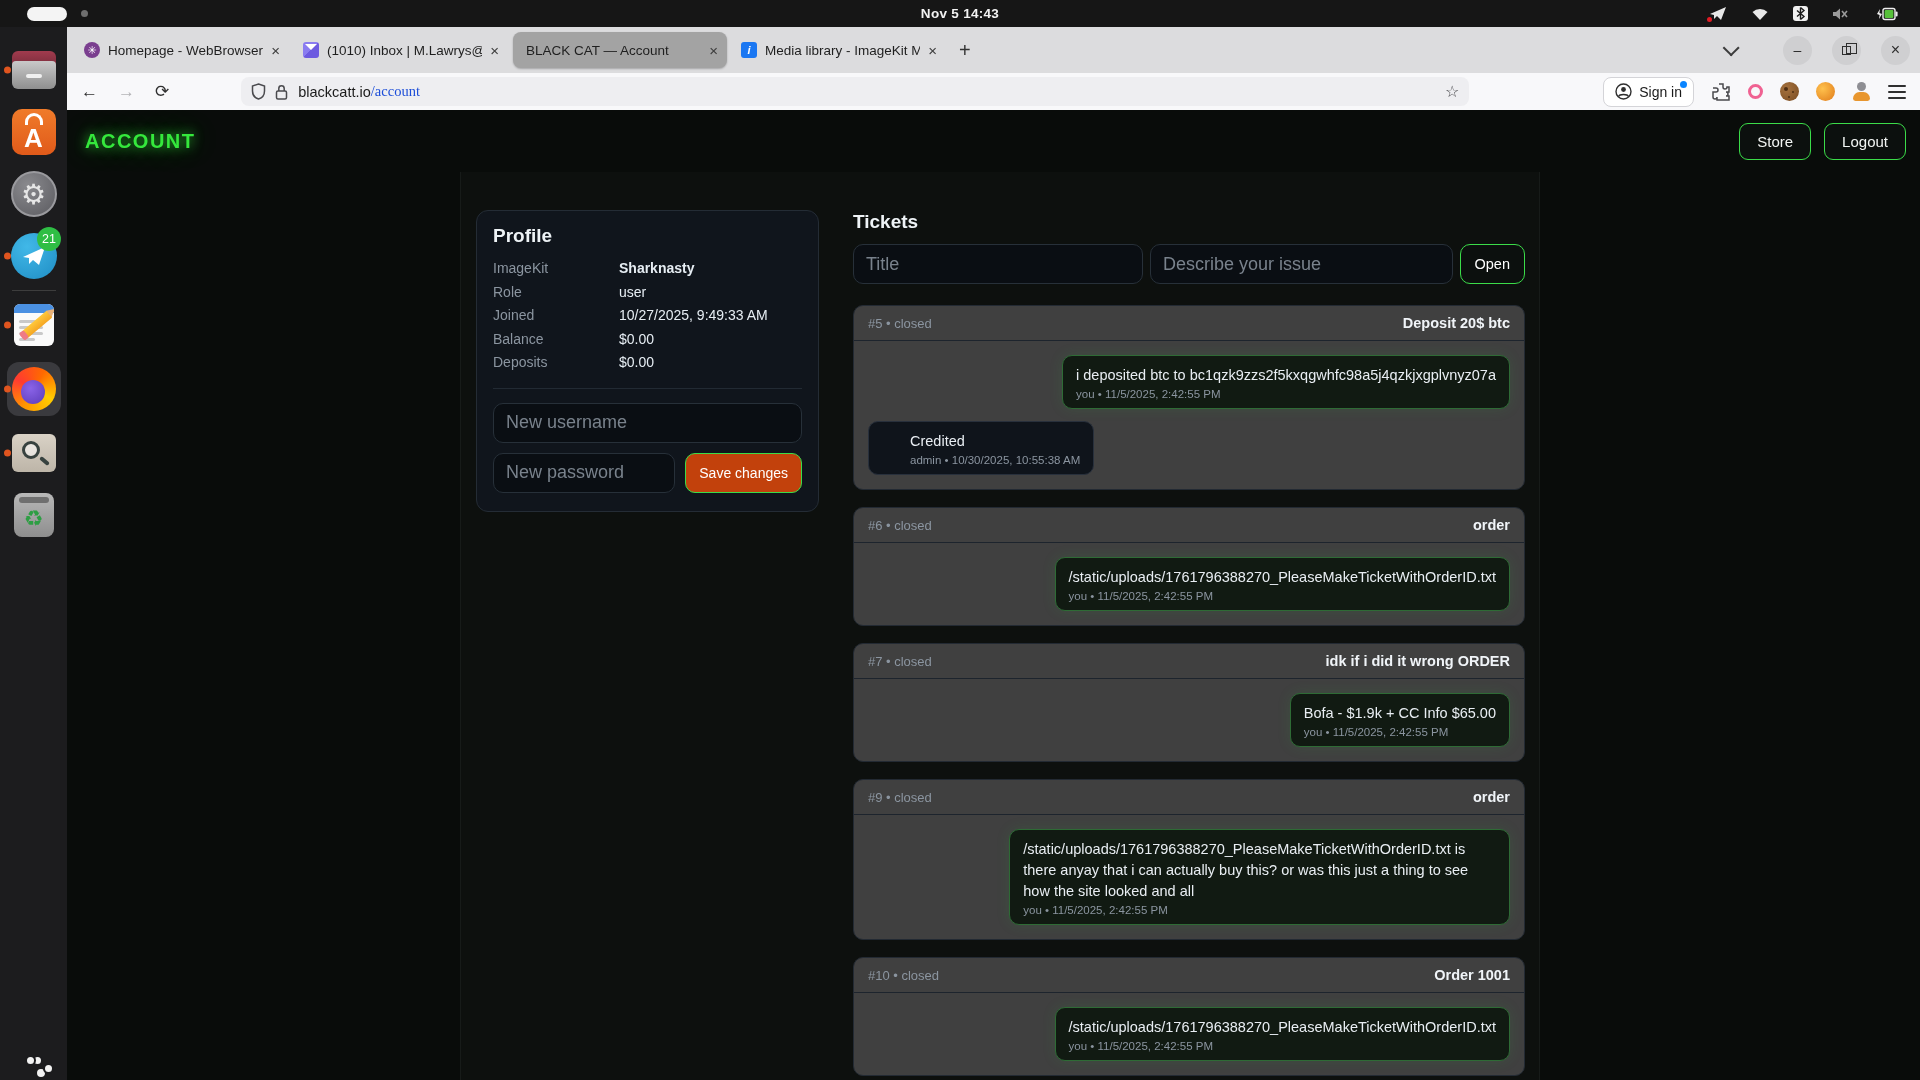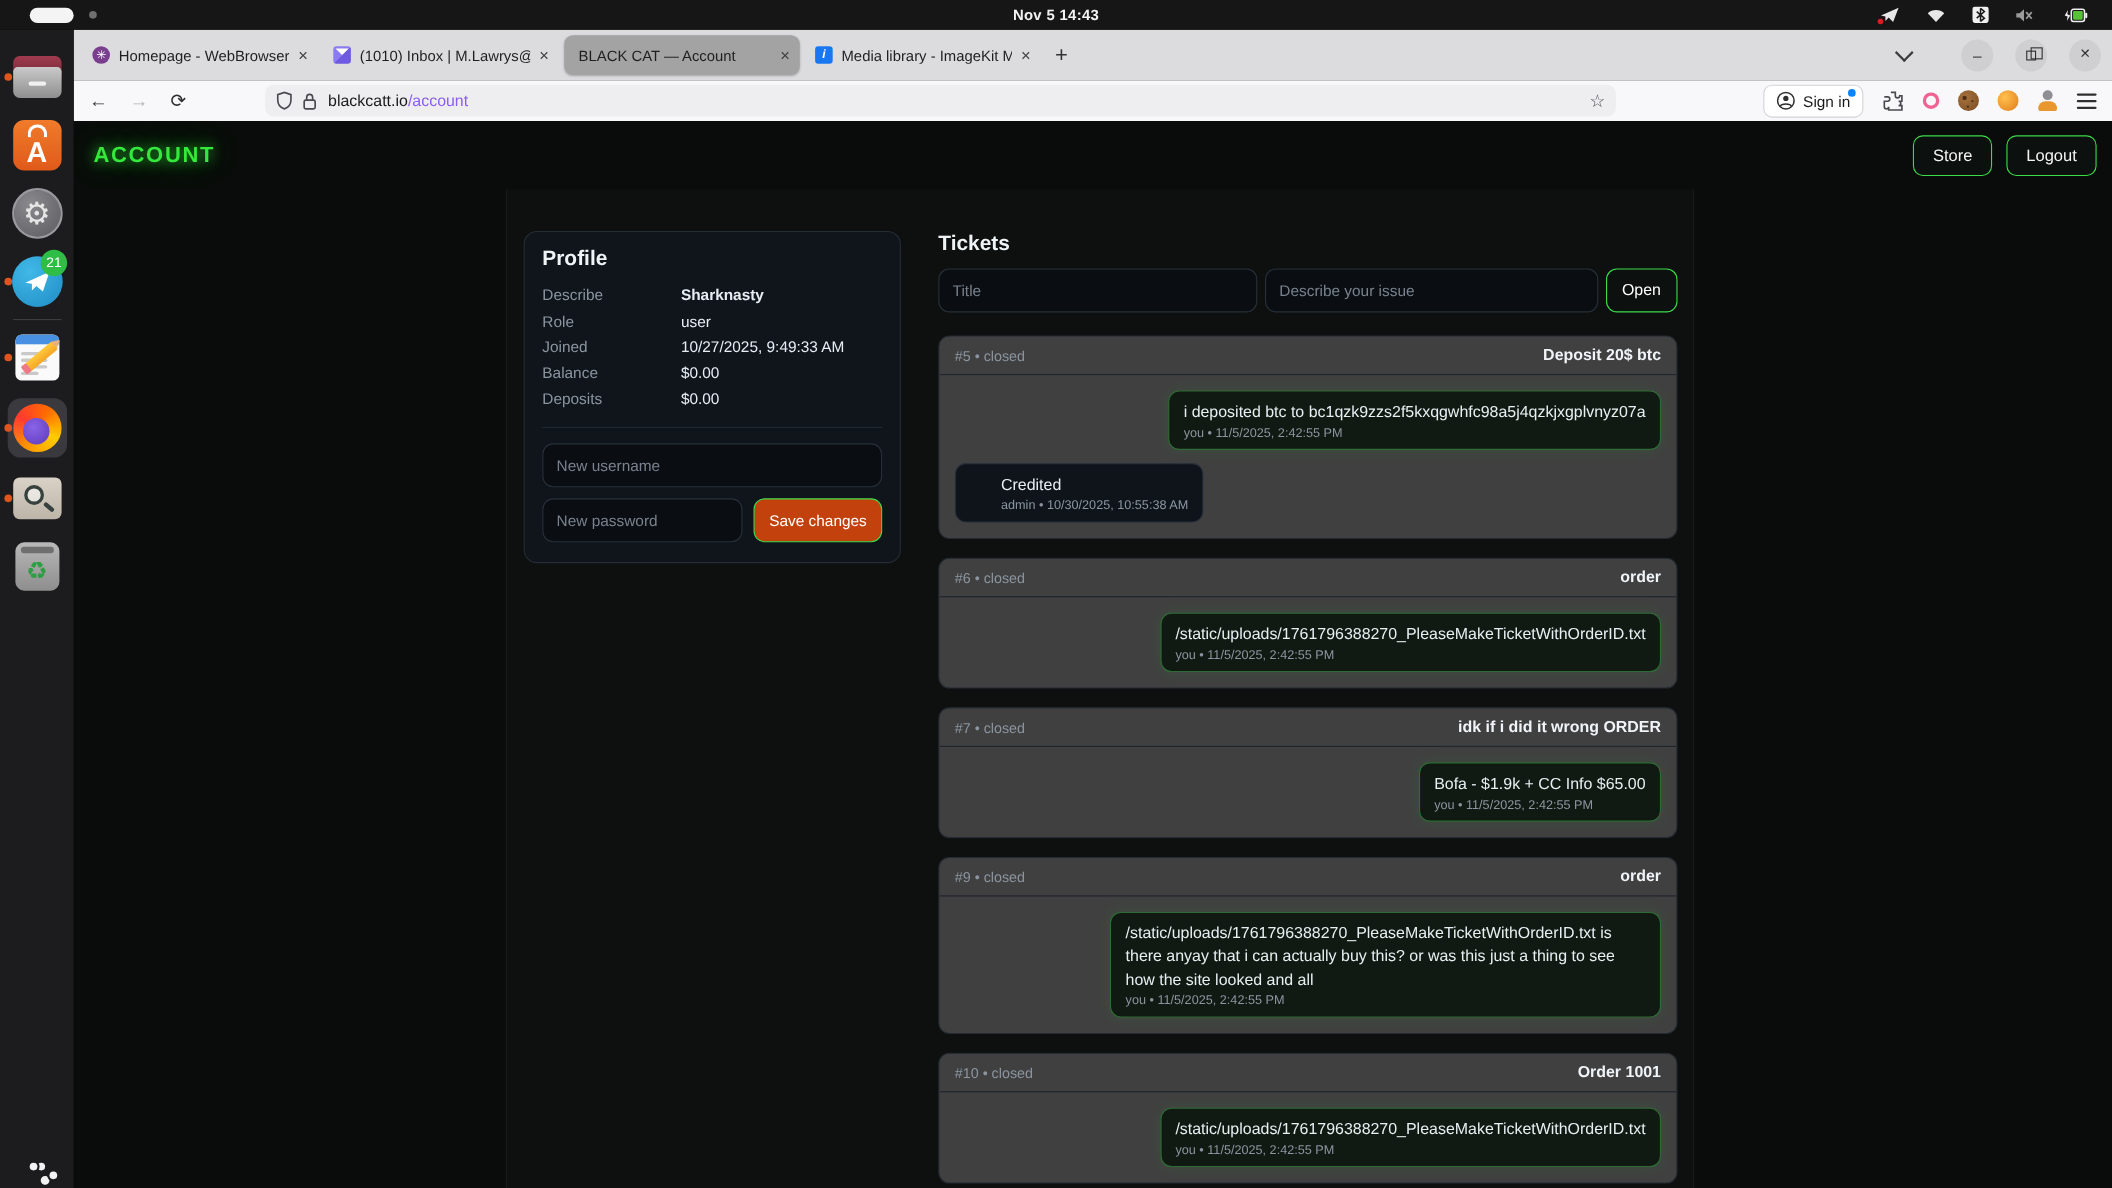--- a/index.html
+++ b/index.html
@@ -82,21 +82,21 @@
   .chev { width:12px; height:12px; border-right:2px solid #3c3c3c; border-bottom:2px solid #3c3c3c; transform:rotate(45deg) translateY(-3px); margin-right:28px; }
   .winbtn { width:29px; height:29px; border-radius:50%; background:#cfcfd1; display:flex; align-items:center; justify-content:center; color:#2e2e2e; font-size:14px; margin-left:8px; }
   .restore-glyph { width:9px; height:9px; border:1.5px solid #2e2e2e; position:relative; background:transparent; }
   .restore-glyph::before { content:''; position:absolute; top:-4px; left:2.5px; width:9px; height:9px; border:1.5px solid #2e2e2e; }
 
   .navbar { height:37px; background:#f8f8fa; display:flex; align-items:center; padding:0 14px; }
   .nav-ic { font-size:17px; color:#2f2f2f; margin-right:20px; }
   .nav-ic.disabled { color:#b3b3b6; }
   .urlbar { background:#eeeef1; border-radius:8px; height:29px; display:flex; align-items:center; padding:0 10px; width:1228px; margin-left:52px; font-size:14.5px; }
   .url-host { color:#1a1a1a; }
-  .url-path { color:#8b5cf6; }
+  .url-path { color:#1d4ed8;font-family:Liberation Serif, serif; }
   .url-star { margin-left:auto; color:#4a4a4e; font-size:16px; }
   .nav-right { margin-left:auto; display:flex; align-items:center; gap:17px; }
   .signin { display:flex; align-items:center; gap:7px; border:1px solid #d4d4d8; background:#fff; border-radius:8px; height:30px; padding:0 11px; font-size:14px; color:#1a1a1a; position:relative; }
   .signin .note { position:absolute; top:3px; right:6px; width:7px; height:7px; background:#0a84ff; border-radius:50%; }
   .ext-circle { width:19px; height:19px; border-radius:50%; }
   .ext-pink { width:15px; height:15px; border:3px solid #f06292; border-radius:50%; background:transparent; }
   .ext-cookie { background:radial-gradient(circle at 35% 35%, #a5713d, #7a4c22); position:relative; }
   .ext-cookie::after{ content:''; position:absolute; left:4px; top:5px; width:4px; height:4px; border-radius:50%; background:#4e2e12; box-shadow:7px 3px 0 -1px #4e2e12, 3px 8px 0 -1px #4e2e12; }
   .ext-tiger { background:radial-gradient(circle at 35% 35%, #ffc14d, #e07b1a); }
   .ext-person { position:relative; width:19px; height:19px; }
@@ -118,21 +118,21 @@
   h2.sec { font-size:19px; font-weight:700; color:#eef3f6; }
 
   
   .profile-card { width:343px; background:#10151c; border:1px solid #242c35; border-radius:12px; padding:14px 16px 18px; flex:0 0 343px; }
   .profile-card h2 { margin-bottom:10px; }
   .prow { display:flex; font-size:14px; line-height:23.5px; }
   .prow .lab { width:126px; color:#8b95a0; }
   .prow .val { color:#e6edf3; }
   .prow .val.bold { font-weight:700; }
   .pdivider { border-top:1px solid #222a33; margin:13px 0 14px; }
-  .tinput { background:#0a0e13; border:1px solid #273039; border-radius:10px; height:40px; color:#e6edf3; font-size:14px; padding:0 12px; font-family:"Liberation Sans",sans-serif; width:100%; outline:none; }
+  .tinput { background:#0a0e13; border:1px solid #273039; border-radius:10px; height:40px; color:#e6edf3; font-size:18px; padding:0 12px; font-family:"Liberation Sans",sans-serif; width:100%; outline:none; }
   .tinput::placeholder { color:#79828c; }
   .form-row2 { display:flex; gap:10px; margin-top:10px; }
   .btn-save { background:#c2410c; border:1.5px solid #3bdc49; border-radius:10px; padding:0 13px; color:#fff; font-size:14px; height:40px; flex:0 0 auto; }
 
   
   .tickets { flex:1; min-width:0; }
   .tickets h2 { margin-bottom:11px; margin-top:1px; }
   .new-ticket { display:flex; gap:7px; margin-bottom:21px; }
   .nt-title { width:290px; flex:0 0 290px; }
   .nt-desc { flex:1; }
@@ -347,21 +347,21 @@
           <button class="btn-green">Logout</button>
         </div>
       </div>
 
       <div class="page-body">
         <div class="main-col">
 
           <div class="profile-card">
             <h2 class="sec">Profile</h2>
             <div class="prow">
-              <span class="lab">Describe</span>
+              <span class="lab">ImageKit</span>
               <span class="val bold">Sharknasty</span>
             </div>
             <div class="prow">
               <span class="lab">Role</span>
               <span class="val">user</span>
             </div>
             <div class="prow">
               <span class="lab">Joined</span>
               <span class="val">10/27/2025, 9:49:33 AM</span>
             </div>

